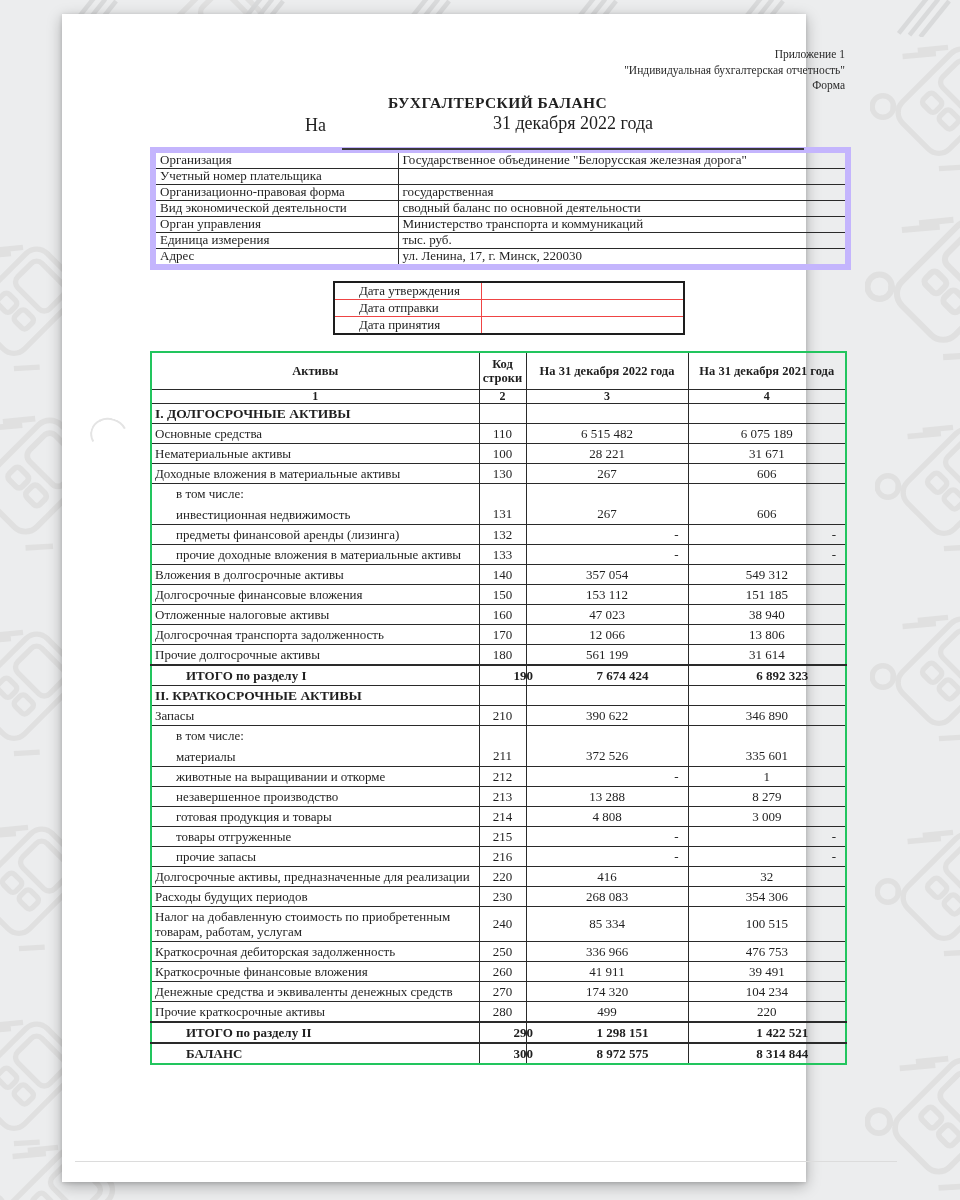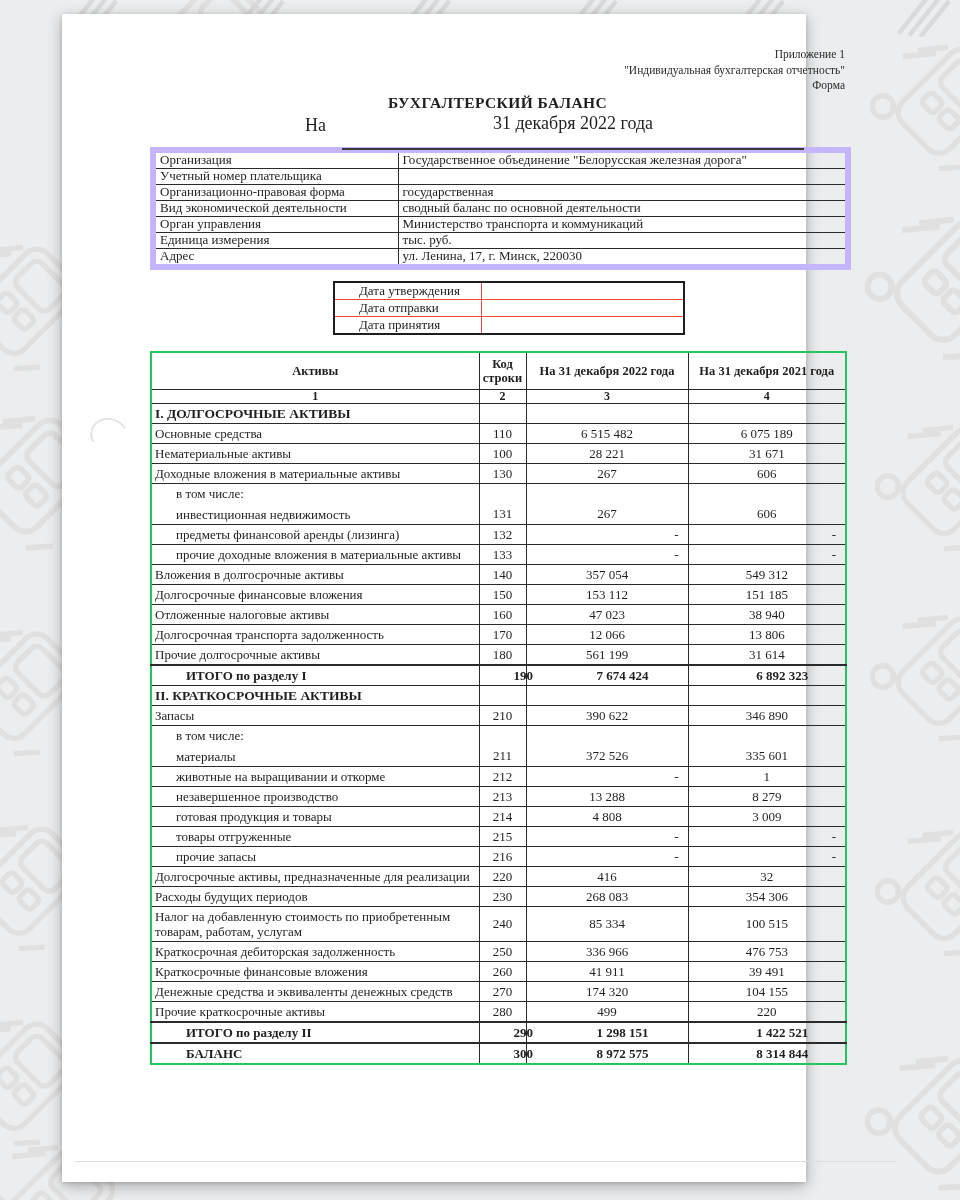--- a/index.html
+++ b/index.html
@@ -434,21 +434,21 @@
               <td class="c-code">260</td>
               <td class="c-v2022">41 911</td>
               <td class="c-v2021">39 491</td>
             </tr>
             <tr class="row">
               <td class="c-label">
                 <div class="lbl">Денежные средства и эквиваленты денежных средств</div>
               </td>
               <td class="c-code">270</td>
               <td class="c-v2022">174 320</td>
-              <td class="c-v2021">104 155</td>
+              <td class="c-v2021">104 234</td>
             </tr>
             <tr class="row">
               <td class="c-label">
                 <div class="lbl">Прочие краткосрочные активы</div>
               </td>
               <td class="c-code">280</td>
               <td class="c-v2022">499</td>
               <td class="c-v2021">220</td>
             </tr>
             <tr class="total">

